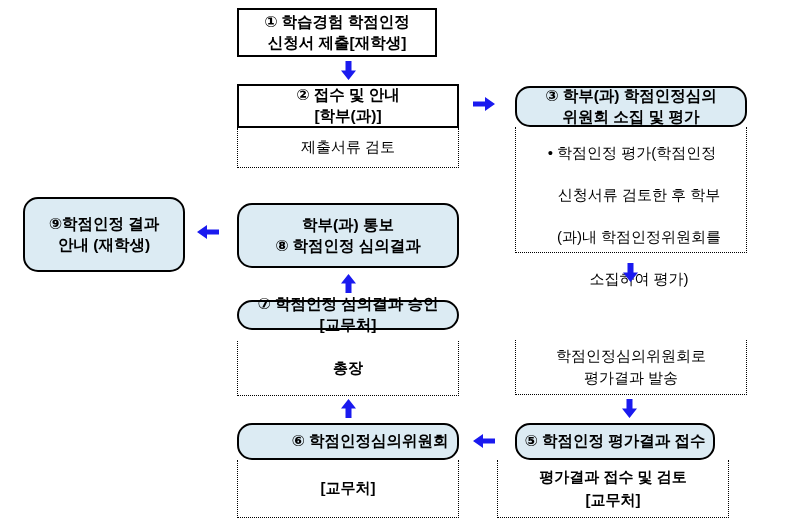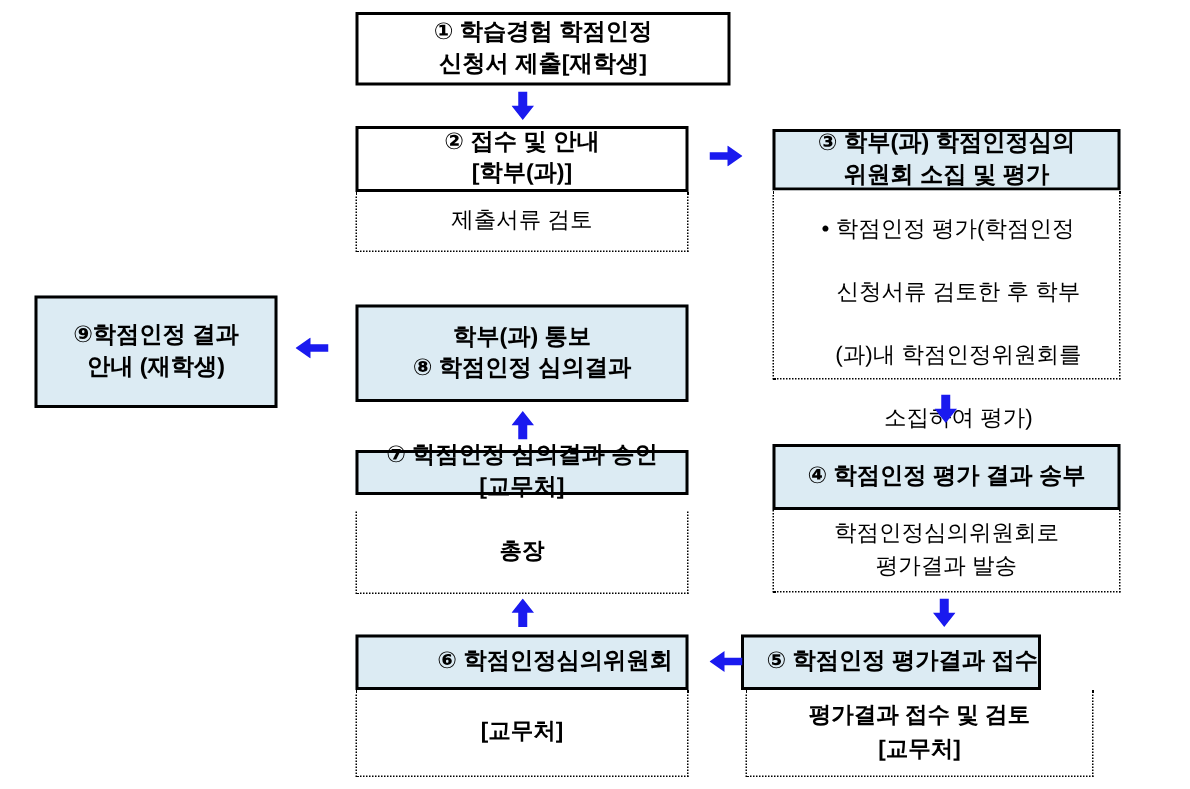--- a/index.html
+++ b/index.html
@@ -12,43 +12,43 @@
   .canvas{
     position:relative;width:793px;height:526px;background:var(--box-fill-white);
     font-family:"Liberation Sans","DejaVu Sans",sans-serif;color:#000;overflow:hidden;
   }
   .box{
     position:absolute;box-sizing:border-box;border:2px solid var(--border);
     background:var(--box-fill-white);
     display:flex;flex-direction:column;align-items:center;justify-content:center;
     text-align:center;
   }
-  .box.blue{background:var(--box-fill-blue);}
+  .box.blue{background:var(--box-fill-blue);border-radius:15px;}
   .t{font-weight:bold;font-size:15.5px;line-height:1.33;white-space:nowrap;}
   .sec{
     position:absolute;box-sizing:border-box;
     border:1.5px dotted var(--border);border-top:none;background:var(--box-fill-white);
     display:flex;flex-direction:column;align-items:center;justify-content:center;
     text-align:center;
   }
   .b{font-size:15px;line-height:1.5;white-space:nowrap;}
   .bold{font-weight:bold;}
   
   .sec.note{align-items:center;justify-content:flex-start;padding:13px 8px 0 10px;text-align:left;}
   .sec.note .b{line-height:26px;}
   .sec.note .cont{padding-left:14px;margin-top:16px;}
   
-  #b1{left:237px;top:8px;width:250px;height:49px;}
+  #b1{left:237px;top:8px;width:200px;height:49px;}
   #b2h{left:237px;top:84px;width:222px;height:44px;}
   #b2s{left:237px;top:128px;width:222px;height:40px;}
   #b3h{left:515px;top:86px;width:232px;height:41px;}
   #b3s{left:515px;top:127px;width:232px;height:126px;}
   #b4h{left:515px;top:296px;width:232px;height:44px;}
   #b4s{left:515px;top:340px;width:232px;height:55px;}
-  #b5h{left:494px;top:423px;width:200px;height:37px;align-items:flex-end;}
+  #b5h{left:515px;top:423px;width:200px;height:37px;}
   #b5s{left:497px;top:460px;width:232px;height:58px;}
   #b6h{left:237px;top:423px;width:222px;height:37px;padding-left:44px;}
   #b6s{left:237px;top:460px;width:222px;height:58px;}
   #b7h{left:237px;top:300px;width:222px;height:30px;}
   #b7s{left:237px;top:341px;width:222px;height:55px;}
   #b8{left:237px;top:203px;width:222px;height:65px;}
   #b9{left:23px;top:197px;width:162px;height:75px;}
   .arrow{position:absolute;line-height:0;}
   .arrow svg path{fill:var(--arrow);}
   #a12{left:341px;top:61px;}
@@ -100,23 +100,20 @@
     <span class="b cont">(과)내 학점인정위원회를</span>
     <span class="b cont">소집하여 평가)</span>
   </div>
 
   <div class="arrow" id="a34">
     <svg width="15" height="19" viewBox="0 0 15 19">
         <path d="M4.5 0h6v9.5H15L7.5 19 0 9.5h4.5z"></path>
       </svg>
   </div>
 
-  <div class="box blue" id="b4h">
-    <span class="t">④ 학점인정 평가 결과 송부</span>
-  </div>
   <div class="sec" id="b4s">
     <span class="b">학점인정심의위원회로</span>
     <span class="b">평가결과 발송</span>
   </div>
 
   <div class="arrow" id="a45">
     <svg width="15" height="19" viewBox="0 0 15 19">
         <path d="M4.5 0h6v9.5H15L7.5 19 0 9.5h4.5z"></path>
       </svg>
   </div>

